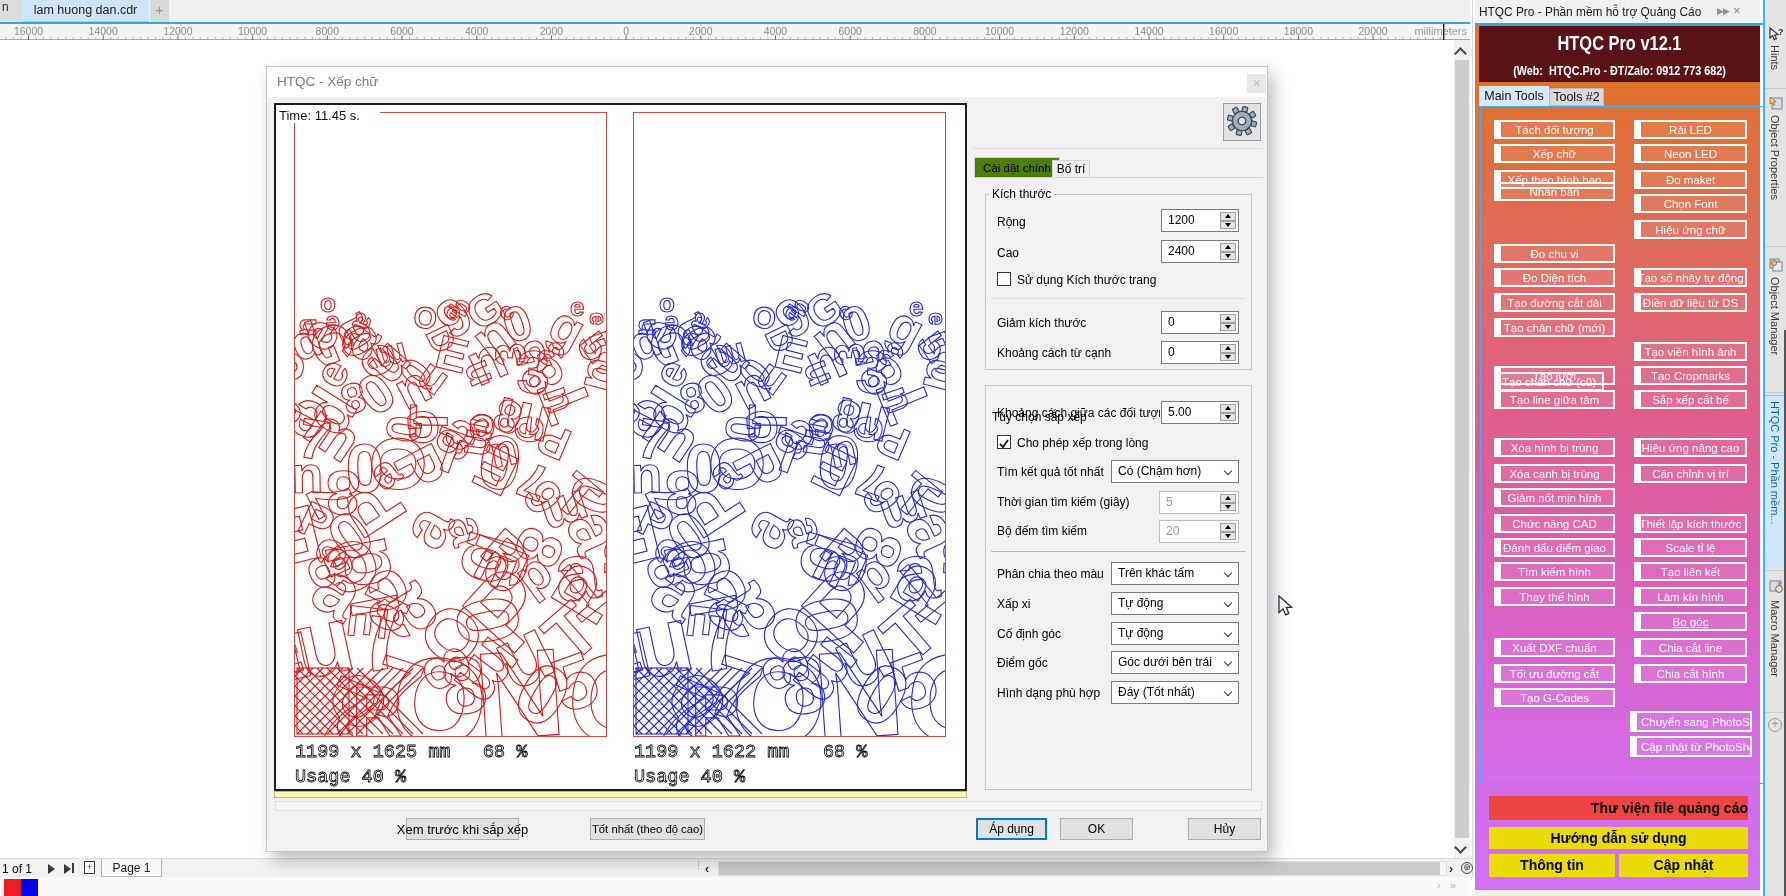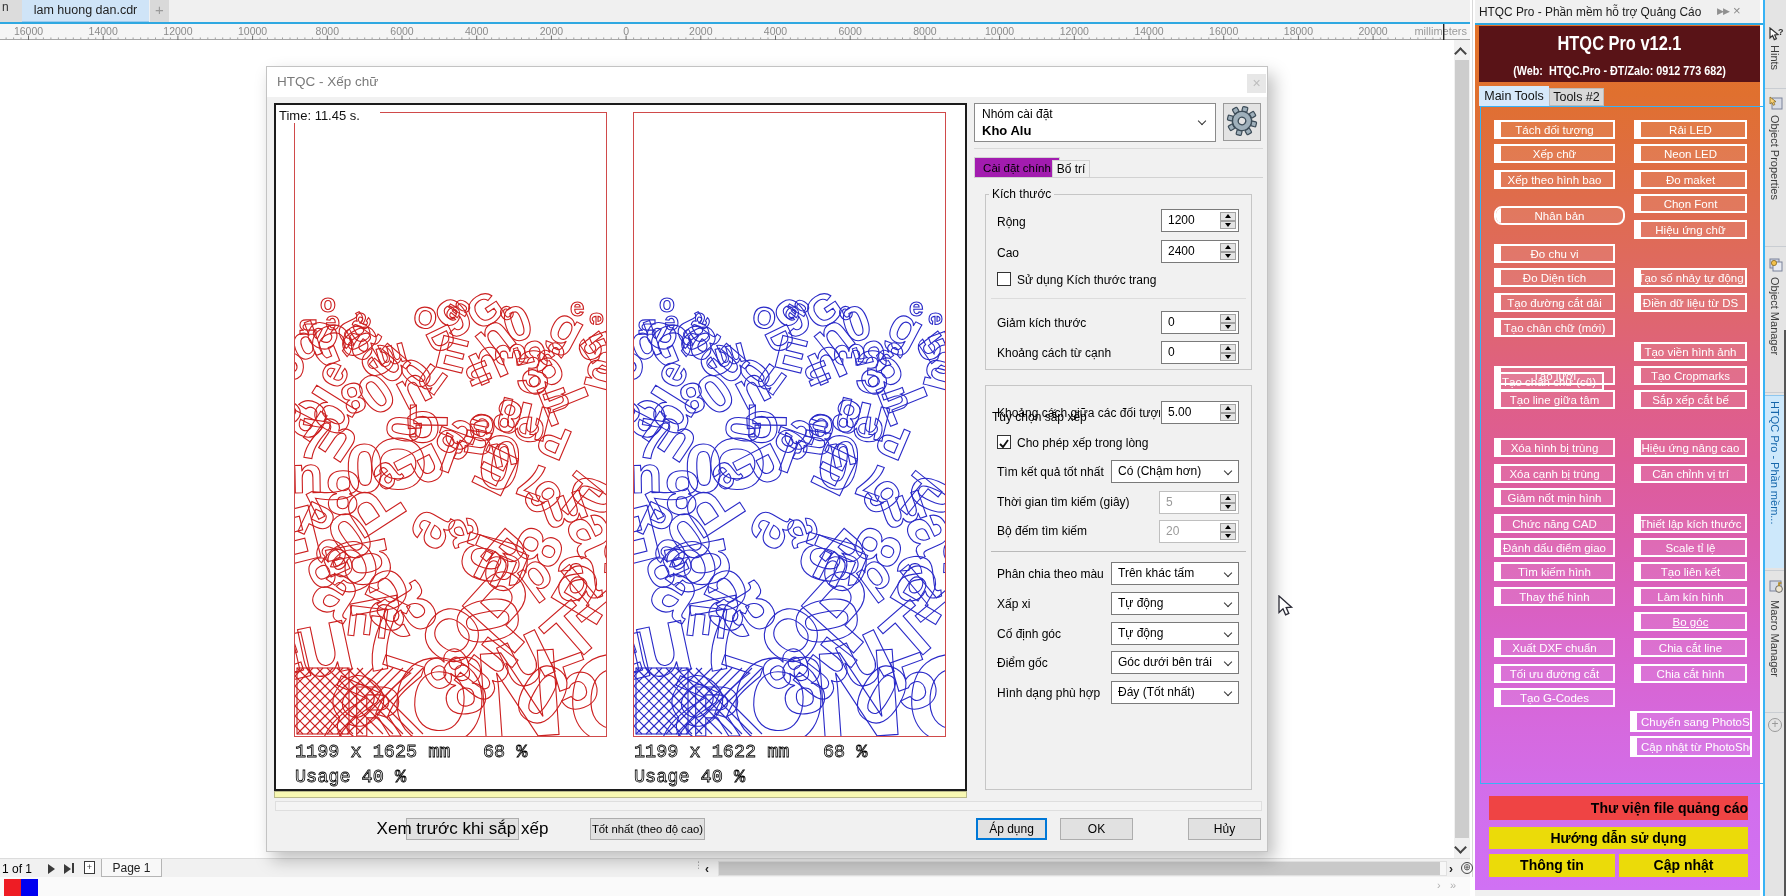--- a/index.html
+++ b/index.html
@@ -309,21 +309,21 @@
 
 <div class="abs" style="left:1480px;top:106px;width:284px;height:678px;border:1px solid #38b3f5;box-sizing:border-box;"></div>
 <div class="abs" style="left:1763px;top:784px;width:1px;height:106px;background:#38b3f5;"></div>
 <div id="pbtns">
 <div class="pbtn" style="left:1494px;top:120px;width:121px;height:19px;"><i></i>Tách đối tượng</div>
 <div class="pbtn" style="left:1634px;top:120px;width:113px;height:19px;"><i></i>Rải LED</div>
 <div class="pbtn" style="left:1494px;top:144px;width:121px;height:19px;"><i></i>Xếp chữ</div>
 <div class="pbtn" style="left:1634px;top:144px;width:113px;height:19px;"><i></i>Neon LED</div>
 <div class="pbtn" style="left:1494px;top:170px;width:121px;height:19px;"><i></i>Xếp theo hình bao</div>
 <div class="pbtn" style="left:1634px;top:170px;width:113px;height:19px;"><i></i>Đo maket</div>
-<div class="pbtn" style="left:1494px;top:206px;width:131px;height:19px;border-radius:8px;"><i></i>Nhân bản</div>
+<div class="pbtn" style="left:1494px;top:182px;width:121px;height:19px;"><i></i>Nhân bản</div>
 <div class="pbtn" style="left:1634px;top:194px;width:113px;height:19px;"><i></i>Chọn Font</div>
 <div class="pbtn" style="left:1634px;top:220px;width:113px;height:19px;"><i></i>Hiệu ứng chữ</div>
 <div class="pbtn" style="left:1494px;top:244px;width:121px;height:19px;"><i></i>Đo chu vi</div>
 <div class="pbtn" style="left:1494px;top:268px;width:121px;height:19px;"><i></i>Đo Diện tích</div>
 <div class="pbtn" style="left:1634px;top:268px;width:113px;height:19px;"><i></i>Tạo số nhảy tự động</div>
 <div class="pbtn" style="left:1494px;top:293px;width:121px;height:19px;"><i></i>Tạo đường cắt dải</div>
 <div class="pbtn" style="left:1634px;top:293px;width:113px;height:19px;"><i></i>Điền dữ liệu từ DS</div>
 <div class="pbtn" style="left:1494px;top:318px;width:121px;height:19px;"><i></i>Tạo chân chữ (mới)</div>
 <div class="pbtn" style="left:1494px;top:342px;width:110px;height:19px;margin-top:30px;"><i></i>Tạo chân chữ (cũ)</div>
 <div class="pbtn" style="left:1634px;top:342px;width:113px;height:19px;"><i></i>Tạo viền hình ảnh</div>
@@ -720,46 +720,41 @@
   <g font-family="Liberation Mono" font-size="18.5" fill="none" stroke="#000" stroke-width="0.8">
   <text x="28" y="22">1199 x 1625 mm</text>
         <text x="216" y="22">68 %</text>
   <text x="28" y="47">Usage 40 %</text>
   <text x="367" y="22">1199 x 1622 mm</text>
         <text x="556" y="22">68 %</text>
   <text x="367" y="47">Usage 40 %</text>
   </g>
     </svg>
 
-  <div class="abs" style="left:707px;top:36px;width:242px;height:39px;background:#fff;border:1px solid #8a8a8a;box-sizing:border-box;">
-    <div class="lbl" style="left:7px;top:3px;">Nhóm cài đặt</div>
-    <div class="lbl" style="left:7px;top:19px;font-weight:bold;font-size:13px;">Kho Alu</div>
-    <div class="chev" style="right:8px;top:14px;"></div>
-  </div>
   <div class="abs" id="gear" style="left:956px;top:36px;width:38px;height:38px;background:#e3e3e3;border:1px solid #9a9a9a;box-sizing:border-box;">
       <svg width="36" height="36" viewBox="0 0 36 36" style="position:absolute;left:0;top:0;">
 <g transform="rotate(14 18 17)">
 <g fill="#9fb0bb" stroke="#3c4c58" stroke-width="1.2">
 <rect x="15.4" y="2.5" width="5.2" height="5" rx="1"></rect>
             <rect x="15.4" y="26.5" width="5.2" height="5" rx="1"></rect>
 <rect x="3.4" y="14.5" width="5.2" height="5" rx="1"></rect>
             <rect x="27.4" y="14.5" width="5.2" height="5" rx="1"></rect>
 <rect x="6.7" y="5.8" width="5.2" height="5" rx="1" transform="rotate(-45 9.3 8.3)"></rect>
 <rect x="24.1" y="23.2" width="5.2" height="5" rx="1" transform="rotate(-45 26.7 25.7)"></rect>
 <rect x="24.1" y="5.8" width="5.2" height="5" rx="1" transform="rotate(45 26.7 8.3)"></rect>
 <rect x="6.7" y="23.2" width="5.2" height="5" rx="1" transform="rotate(45 9.3 25.7)"></rect>
 </g>
 <circle cx="18" cy="17" r="9.6" fill="#9fb0bb" stroke="#3c4c58" stroke-width="1.4"></circle>
 <circle cx="18" cy="17" r="3.8" fill="#e3e3e3" stroke="#3c4c58" stroke-width="1.4"></circle>
 </g>
       </svg>
     </div>
   <div class="abs" style="left:707px;top:81px;width:289px;height:1px;background:#d9d9d9;"></div>
 
-  <div class="abs" style="left:707px;top:90px;width:86px;height:21px;background:#a21caf;border:1px solid #d2d2d2;border-bottom:none;box-sizing:border-box;font-size:11.5px;text-align:center;line-height:20px;">Cài đặt chính</div>
+  <div class="abs" style="left:707px;top:90px;width:86px;height:21px;background:#4d7c0f;border:1px solid #d2d2d2;border-bottom:none;box-sizing:border-box;font-size:11.5px;text-align:center;line-height:20px;">Cài đặt chính</div>
   <div class="abs" style="left:785px;top:93px;width:38px;height:18px;background:#f0f0f0;border:1px solid #d2d2d2;border-bottom:none;box-sizing:border-box;font-size:12px;text-align:center;line-height:17px;">Bố trí</div>
   <div class="abs" style="left:707px;top:110px;width:289px;height:1px;background:#d2d2d2;"></div>
 
   <div class="grp" style="left:718px;top:127px;width:267px;height:176px;"></div>
   <div class="grplbl" style="left:722px;top:120px;">Kích thước</div>
   <div class="lbl" style="left:730px;top:148px;">Rộng</div>
   <div class="spin" style="left:894px;top:142px;width:78px;height:23px;">
       <span class="val">1200</span>
       <span class="spinbtns">
         <i class="arr-up"></i>
@@ -850,21 +845,21 @@
       <span class="val">Góc dưới bên trái</span>
       <span class="chev"></span>
     </div>
   <div class="lbl" style="left:730px;top:619px;">Hình dạng phù hợp</div>
   <div class="dd" style="left:844px;top:614px;width:128px;height:23px;">
       <span class="val">Đáy (Tốt nhất)</span>
       <span class="chev"></span>
     </div>
 
   <div class="abs" style="left:8px;top:734px;width:987px;height:10px;background:#f4f4f4;border:1px solid #dedede;box-sizing:border-box;"></div>
-  <div class="btn" style="left:139px;top:751px;width:113px;height:22px;font-size:17px;white-space:nowrap;">Xem trước khi sắp xếp</div>
+  <div class="btn" style="left:139px;top:751px;width:113px;height:22px;font-size:13px;white-space:nowrap;">Xem trước khi sắp xếp</div>
   <div class="btn" style="left:323px;top:751px;width:115px;height:22px;font-size:11.3px;white-space:nowrap;">Tốt nhất (theo độ cao)</div>
   <div class="btn" style="left:709px;top:751px;width:71px;height:22px;border:2px solid #0078d7;">Áp dụng</div>
   <div class="btn" style="left:793px;top:751px;width:73px;height:22px;">OK</div>
   <div class="btn" style="left:921px;top:751px;width:73px;height:22px;">Hủy</div>
 </div>
 
 <svg class="abs" style="left:1277px;top:595px;" width="22" height="24" viewBox="0 0 22 24">
   <path d="M2 1 L2 17.5 L6 13.8 L8.6 19.8 L11.8 18.4 L9.2 12.6 L14.6 12.2 Z" fill="#fff" stroke="#2a2a35" stroke-width="1.3"></path>
 </svg>
 

